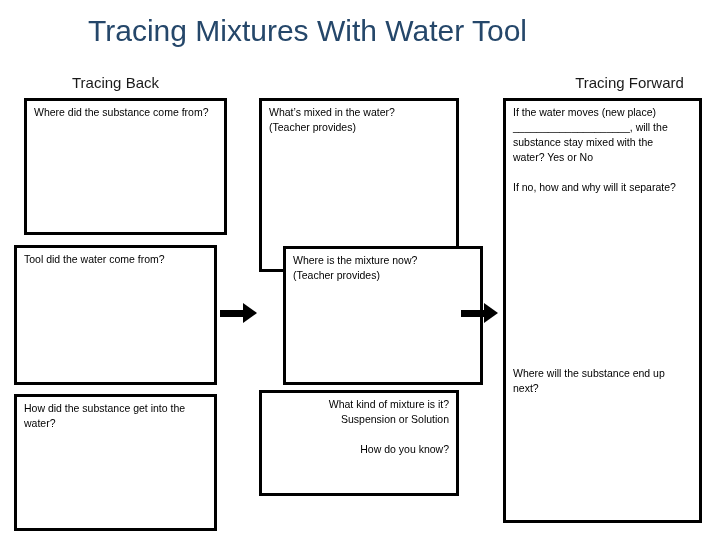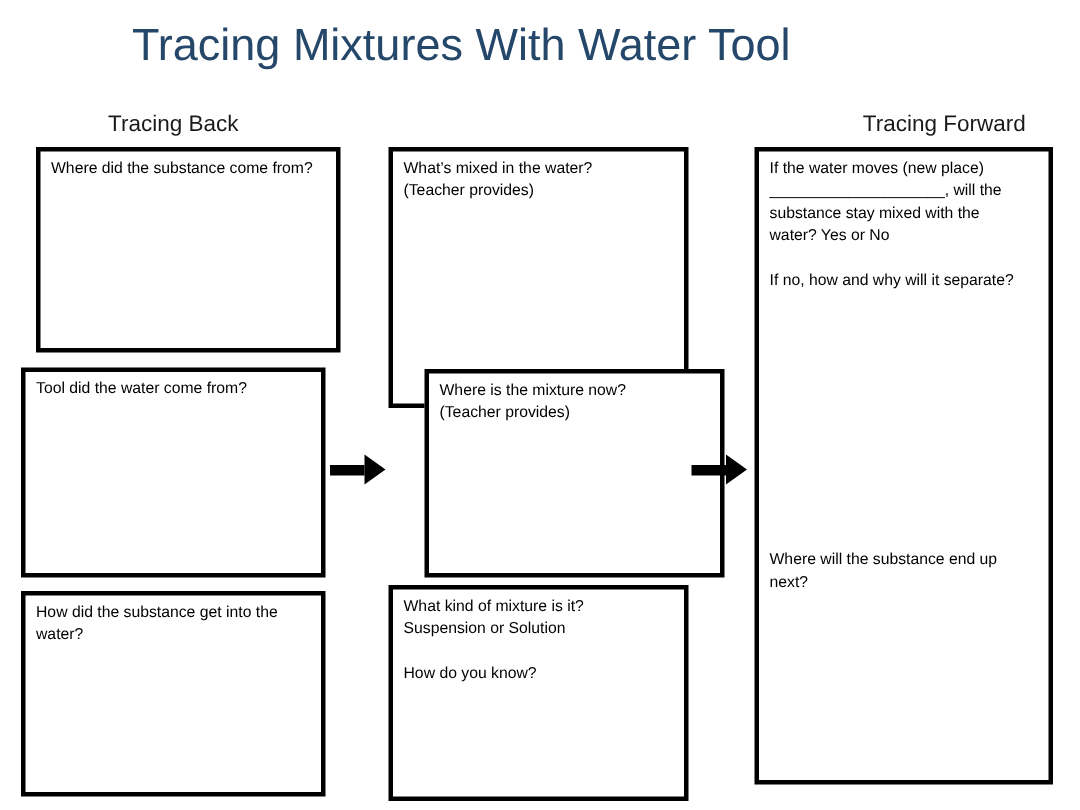--- a/index.html
+++ b/index.html
@@ -43,21 +43,21 @@
     position: absolute;
     border: 3px solid #000000;
     background: #ffffff;
     box-sizing: border-box;
   }
   .b11 { left: 24px;  top: 98px;  width: 203px; height: 137px; }
   .b12 { left: 14px;  top: 245px; width: 203px; height: 140px; }
   .b13 { left: 14px;  top: 394px; width: 203px; height: 137px; }
   .b21 { left: 259px; top: 98px;  width: 200px; height: 174px; }
   .b22 { left: 259px; top: 246px; width: 200px; height: 139px; margin-left: 24px; }
-  .b23 { left: 259px; top: 390px; width: 200px; height: 144px; }
+  .b23 { left: 259px; top: 390px; width: 200px; height: 106px; text-align: right; }
   .b31 { left: 503px; top: 98px;  width: 199px; height: 425px; }
 
   .box-text {
     padding: 4px 7px;
     font-size: 10.5px;
     line-height: 15px;
     color: #000000;
     white-space: pre;
   }
   .bottom-text {

